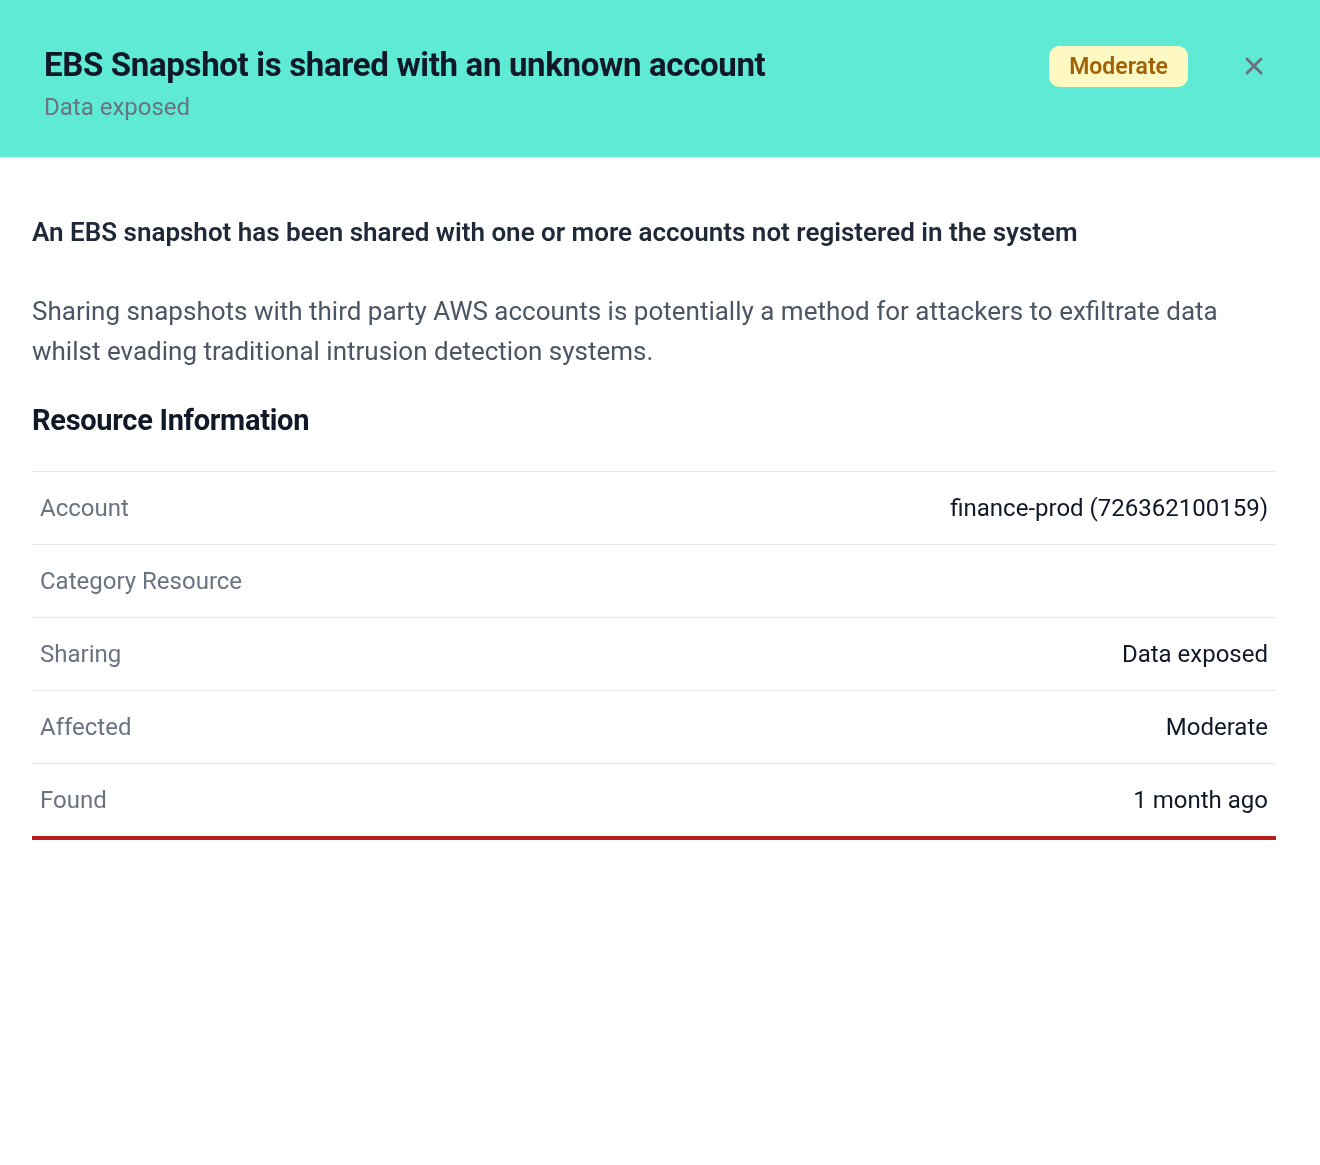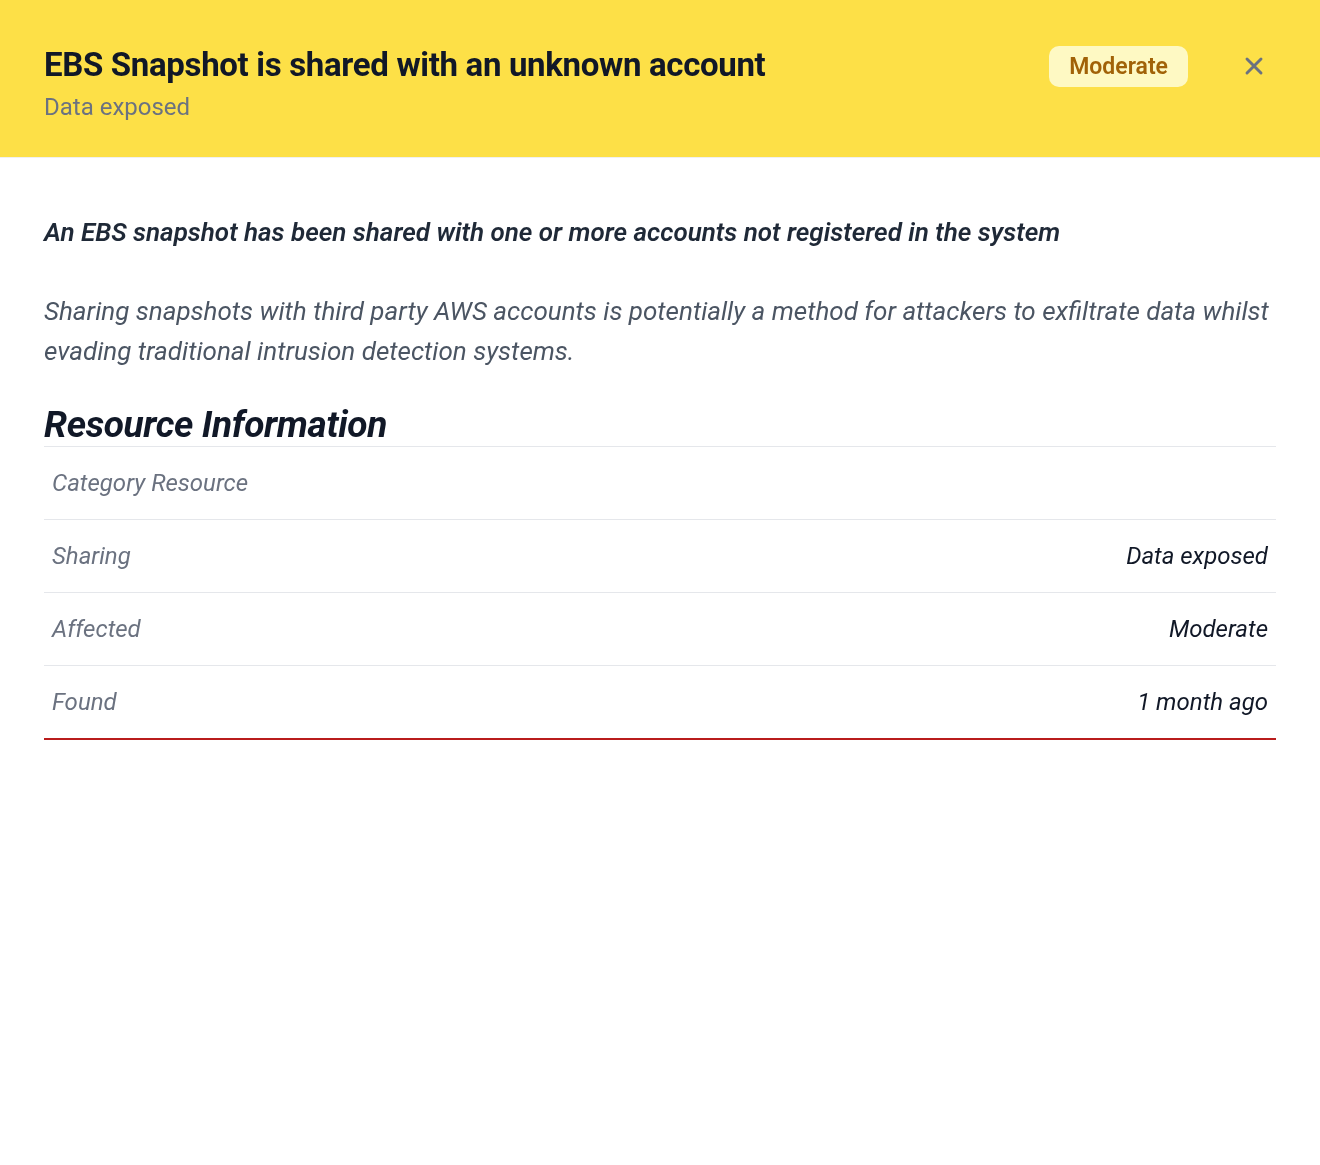--- a/index.html
+++ b/index.html
@@ -8,21 +8,21 @@
       padding: 0;
     }
     body {
       font-family: -apple-system, BlinkMacSystemFont, "Segoe UI", Roboto, Helvetica, Arial, sans-serif;
       background: #ffffff;
       width: 1320px;
       height: 1165px;
       color: #1f2937;
     }
     .header {
-      background: #fde047;
+      background: #5eead4;
       padding: 44px 44px 36px 44px;
       border-bottom: 1px solid #f0f0f0;
       display: flex;
       align-items: flex-start;
       justify-content: space-between;
     }
     .header-left {
       flex: 1;
     }
     .header-title {
@@ -64,55 +64,55 @@
       background: transparent;
       border: none;
     }
     .close-btn svg {
       width: 28px;
       height: 28px;
       stroke: #6b7280;
       stroke-width: 2.5;
     }
     .content {
-      padding: 56px 44px 0 44px;
-      font-style: italic;
+      padding: 56px 44px 0 32px;
     }
     .summary {
       font-size: 26px;
       font-weight: 600;
       color: #1f2937;
       line-height: 1.4;
       margin-bottom: 40px;
     }
     .description {
       font-size: 26px;
       font-weight: 400;
       color: #4b5563;
       line-height: 1.55;
       margin-bottom: 32px;
     }
     .section-title {
-      font-size: 37px;
+      font-size: 29px;
       font-weight: 700;
       color: #111827;
+      margin-bottom: 34px;
       letter-spacing: -0.01em;
     }
     .info-table {
       width: 100%;
     }
     .info-row {
       display: flex;
       justify-content: space-between;
       align-items: center;
       padding: 22px 8px;
       border-top: 1px solid #e5e7eb;
     }
     .info-row:last-child {
-      border-bottom: 2px solid #b91c1c;
+      border-bottom: 4px solid #b91c1c;
     }
     .info-label {
       font-size: 24px;
       font-weight: 400;
       color: #6b7280;
     }
     .info-value {
       font-size: 24px;
       font-weight: 400;
       color: #111827;
@@ -138,20 +138,24 @@
 </div>
 
 <div class="content">
   <p class="summary">An EBS snapshot has been shared with one or more accounts not registered in the system</p>
   <p class="description">Sharing snapshots with third party AWS accounts is potentially a method for attackers to exfiltrate data whilst evading traditional intrusion detection systems.</p>
 
   <h2 class="section-title">Resource Information</h2>
 
   <div class="info-table">
     <div class="info-row">
+      <span class="info-label">Account</span>
+      <span class="info-value">finance-prod (726362100159)</span>
+    </div>
+    <div class="info-row">
       <span class="info-label">Category Resource</span>
     </div>
     <div class="info-row">
       <span class="info-label">Sharing</span>
       <span class="info-value">Data exposed</span>
     </div>
     <div class="info-row">
       <span class="info-label">Affected</span>
       <span class="info-value">Moderate</span>
     </div>

